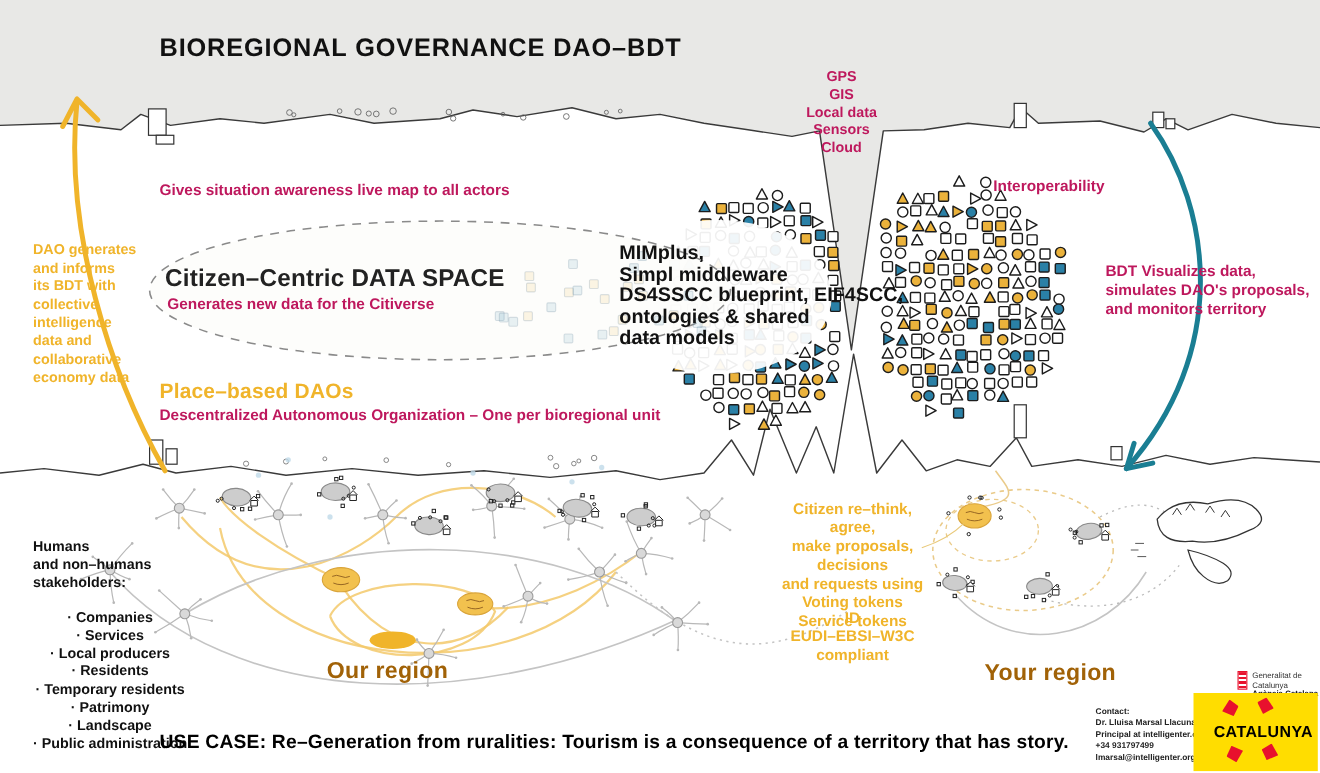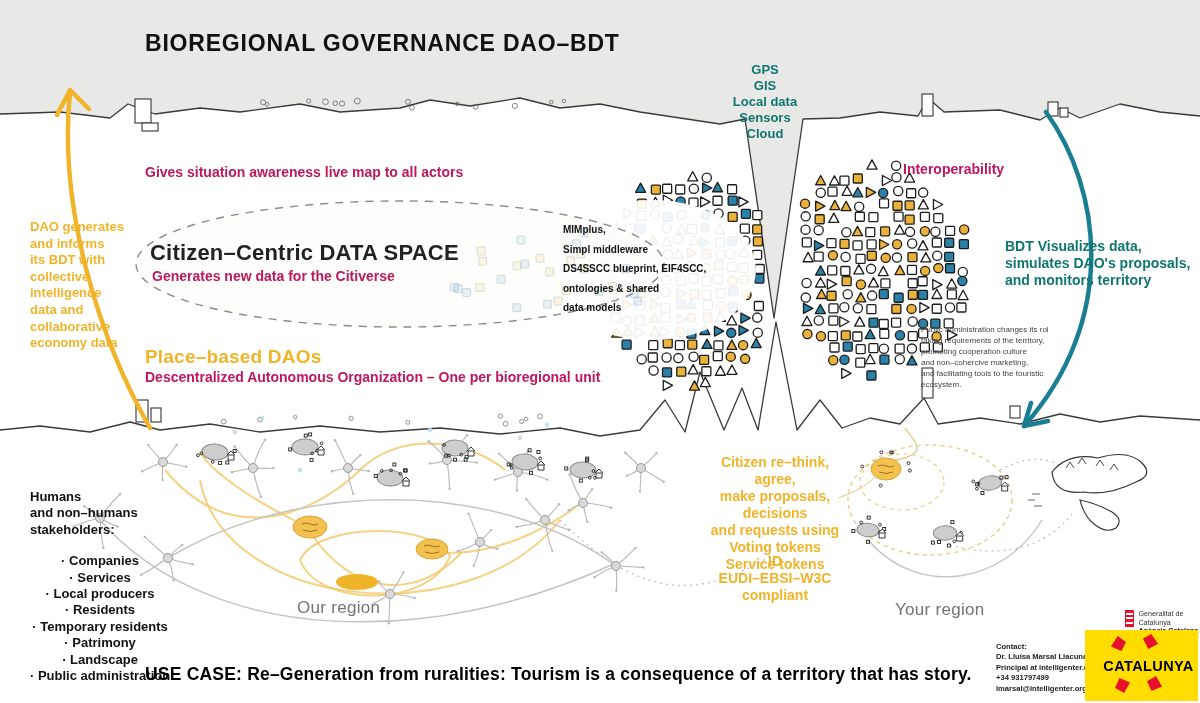--- a/index.html
+++ b/index.html
@@ -1,27 +1,27 @@
 <!DOCTYPE html>
 <html><head>
 <meta charset="utf-8">
 <style>
   html,body{margin:0;padding:0;background:#fff;}
   #canvas{position:relative;width:1200px;height:703px;overflow:hidden;
           font-family:"Liberation Sans",sans-serif;background:#fff;}
   .abs{position:absolute;}
-  .teal{color:#0f766e;}
+  .teal{color:#be185d;}
   .yel{color:#F0B42A;}
   #deco{position:absolute;left:0;top:0;pointer-events:none;}
   .h-lg{font-size:19px;font-weight:bold;letter-spacing:.2px;}
   .sub{font-size:14px;font-weight:bold;color:#be185d;}
   .note{font-size:13px;line-height:16.6px;font-weight:bold;}
   .tiny{font-size:8px;line-height:11px;color:#444;}
   .centerblk{text-align:center;}
-  .region-label{font-size:17px;font-weight:normal;color:#737373;letter-spacing:.3px;}
+  .region-label{font-size:21px;font-weight:bold;color:#a16207;letter-spacing:.3px;}
   .li-row{margin:0;text-align:center;}
   #catalunya-box{background:#FFDD00;}
   .red-shape{position:absolute;background:#E8112D;width:15px;height:15px;}
 </style>
 </head>
 <body>
 
 <div id="canvas">
 
   <svg id="deco" width="1200" height="703" viewBox="0 0 1200 703">
@@ -708,25 +708,24 @@
 
   <div class="abs sub" style="left:145px;top:164px;">Gives situation awareness live map to all actors</div>
 
   <div class="abs sub" style="left:903px;top:161px;">Interoperability</div>
 
   <div class="abs note yel" style="left:30px;top:219px;width:120px;">DAO generates<br>and informs<br>its BDT with<br>collective<br>intelligence<br>data and<br>collaborative<br>economy data</div>
 
   <div class="abs sub" style="left:152px;top:268px;">Generates new data for the Citiverse</div>
   <div class="abs" style="left:150px;top:240px;font-size:22px;font-weight:bold;color:#222;letter-spacing:.2px;">Citizen–Centric DATA SPACE</div>
 
-  <div class="abs" style="left:563px;top:220px;font-size:10px;line-height:19.5px;font-weight:bold;color:#111;">MIMplus,<br>Simpl middleware<br>DS4SSCC blueprint, EIF4SCC,<br>ontologies &amp; shared<br>data models</div>
+  <div class="abs" style="left:563px;top:220px;font-size:18px;line-height:19.5px;font-weight:bold;color:#111;">MIMplus,<br>Simpl middleware<br>DS4SSCC blueprint, EIF4SCC,<br>ontologies &amp; shared<br>data models</div>
 
   <div class="abs teal" style="left:1005px;top:238px;font-size:14px;line-height:17px;font-weight:bold;">BDT Visualizes data,<br>simulates DAO's proposals,<br>and monitors territory</div>
 
-  <div class="abs tiny" style="left:921px;top:324px;width:190px;">Public administration changes its rol<br>taking requirements of the territory,<br>promoting cooperation culture<br>and non–cohercive marketing,<br>and facilitating tools to the touristic<br>ecosystem.</div>
 
   <div class="abs h-lg yel" style="left:145px;top:346px;">Place–based DAOs</div>
   <div class="abs sub" style="left:145px;top:369px;">Descentralized Autonomous Organization – One per bioregional unit</div>
 
   <div class="abs" style="left:30px;top:489px;font-size:13px;line-height:16.4px;color:#111;font-weight:bold;">
     <div>Humans<br>and non–humans<br>stakeholders:</div>
     <div style="height:15px;"></div>
     <div>
         <div class="li-row">· Companies</div>
         <div class="li-row">· Services</div>

